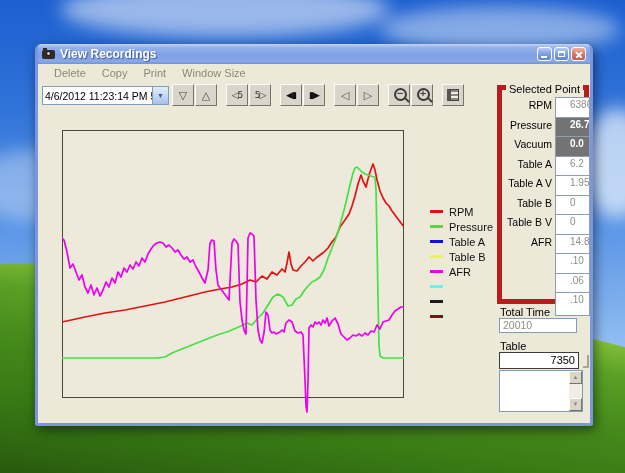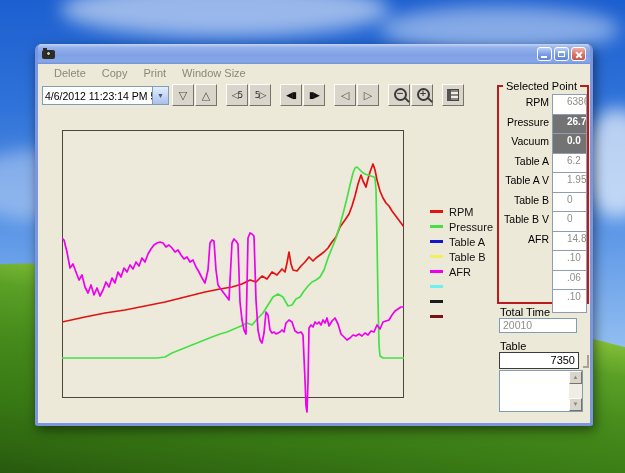--- a/index.html
+++ b/index.html
@@ -69,21 +69,21 @@
 
   
   .plot-svg{position:absolute;left:24px;top:86px;}
   .legend{position:absolute;left:392px;top:160px;}
   .leg-row{height:15px;display:flex;align-items:center;}
   .swatch{width:13px;height:3px;margin-right:6px;flex:0 0 auto;}
   .leg-label{font-size:11px;color:#111;white-space:nowrap;}
 
   
   .spgroup{position:absolute;left:459px;top:41px;width:92px;height:219px;
-    border:2px solid #b91c1c;box-sizing:border-box;}
+    border:5px solid #b91c1c;box-sizing:border-box;}
   .spgroup>.gb-label{position:absolute;top:-7px;left:4px;background:#ece9d8;padding:0 3px;
     font-size:11px;color:#000;white-space:nowrap;}
   .sp-row{position:absolute;left:0;width:100%;height:16px;}
   .sp-label{position:absolute;left:0;top:2px;width:50px;text-align:right;font-size:10.5px;color:#000;white-space:nowrap;}
   .sp-field{position:absolute;left:53px;top:0;width:35px;height:24px;background:#fff;
     border:1px solid #8f9db0;box-sizing:border-box;font-size:10px;color:#8f8d85;
     line-height:13px;padding-left:14px;overflow:hidden;}
   .sp-field.hl{background:#737373;color:#fff;font-weight:bold;}
 
   .panel-label{position:absolute;font-size:11px;color:#000;white-space:nowrap;}
@@ -109,20 +109,21 @@
   <div class="cloud c2"></div>
   <div class="cloud c3"></div>
   <div class="cloud c4"></div>
   <div class="grass"></div>
 </div>
 
 <div class="window">
 
   <div class="titlebar">
     <div class="cam"></div>
+    <div class="title-text">View Recordings</div>
     <div class="tb-buttons">
       <div class="tb-btn">
           <span class="glyph-min"></span>
         </div>
       <div class="tb-btn">
           <span class="glyph-max"></span>
         </div>
       <div class="tb-btn close">
           <span class="glyph-x"></span>
         </div>

